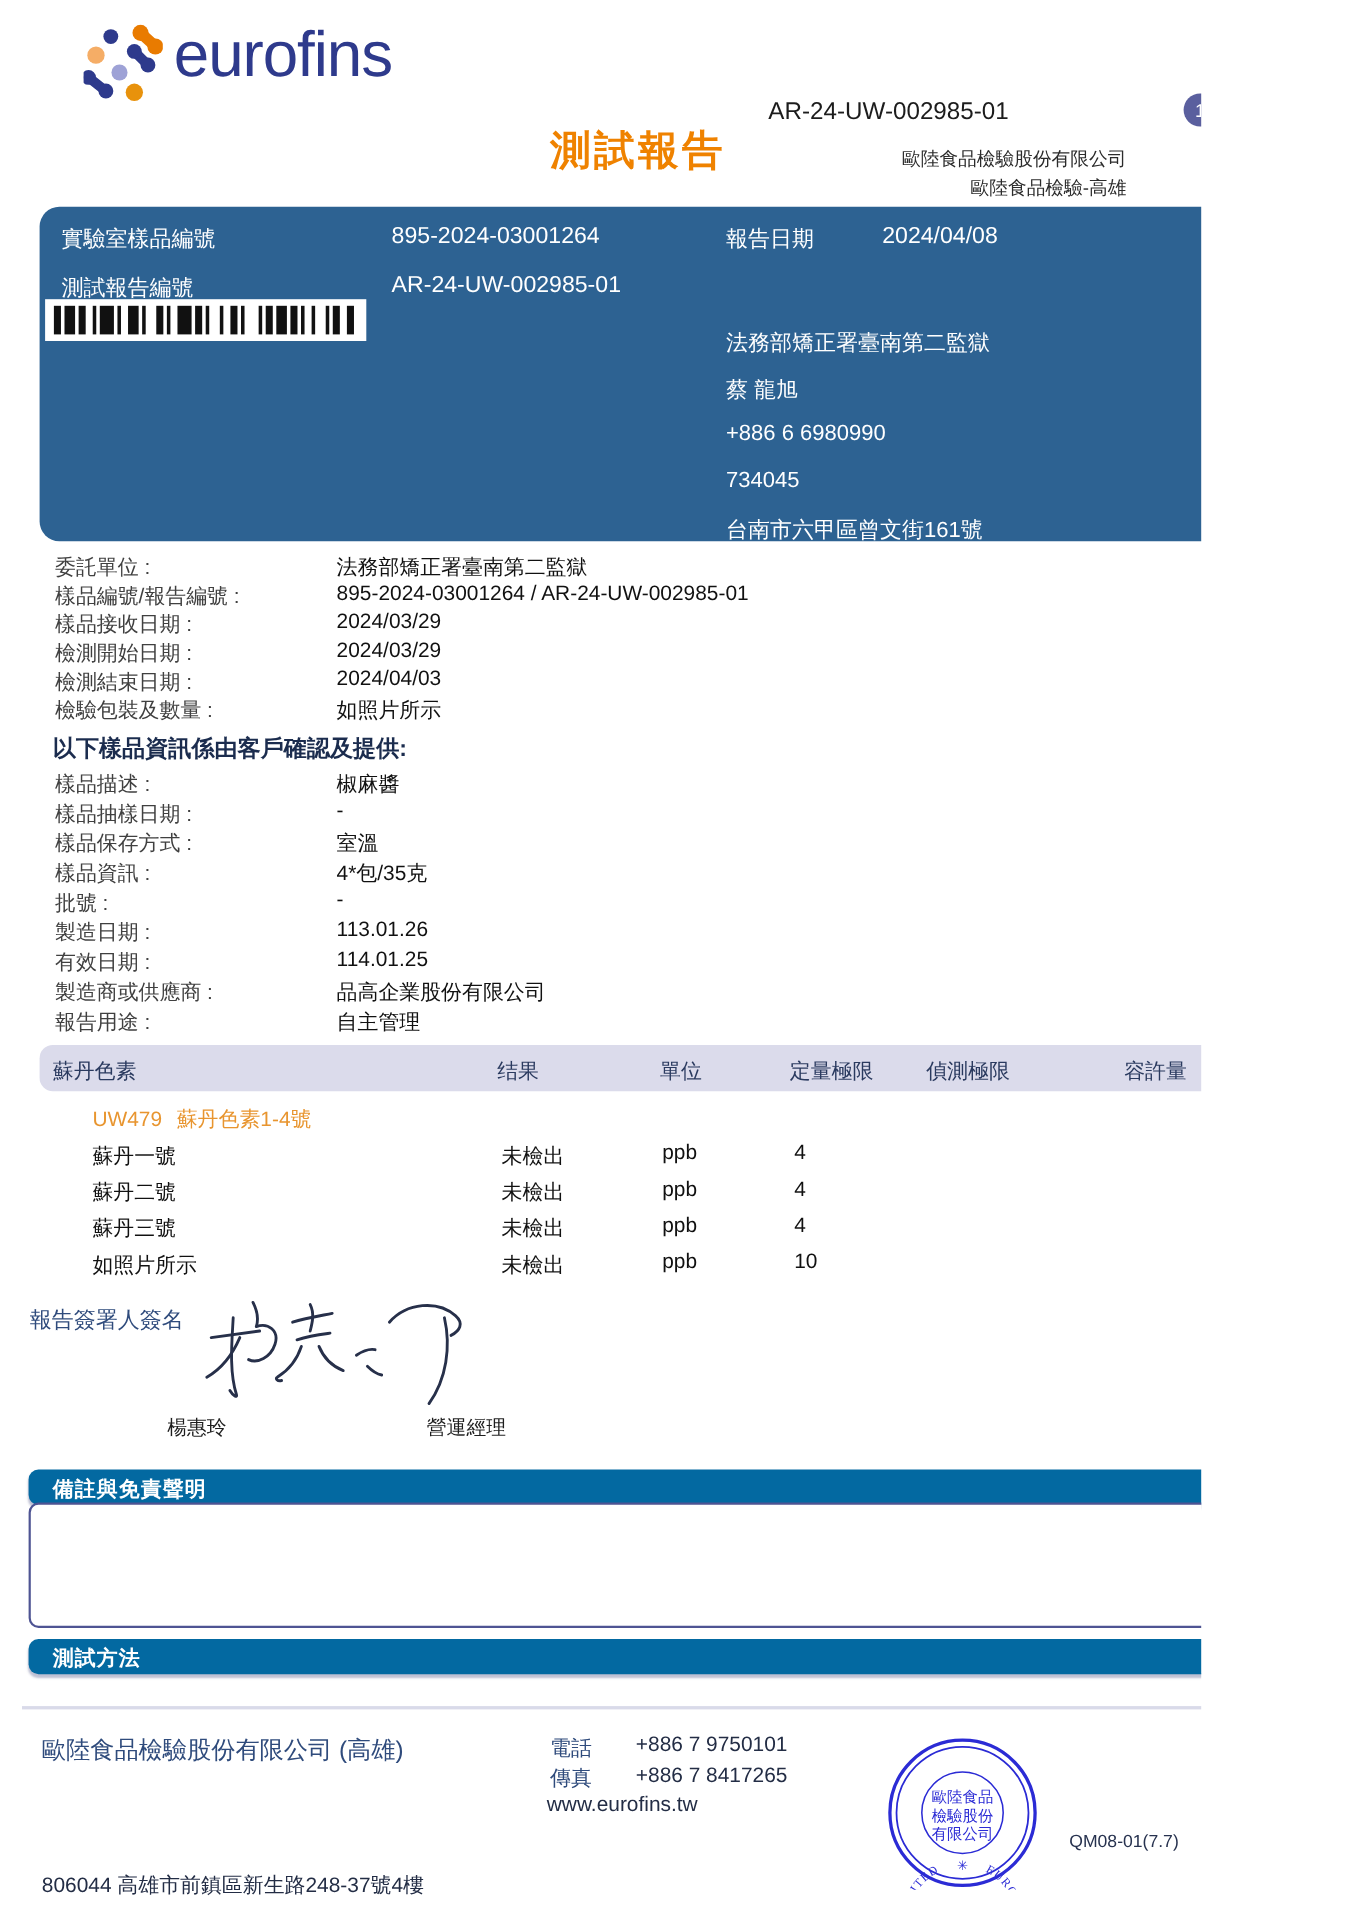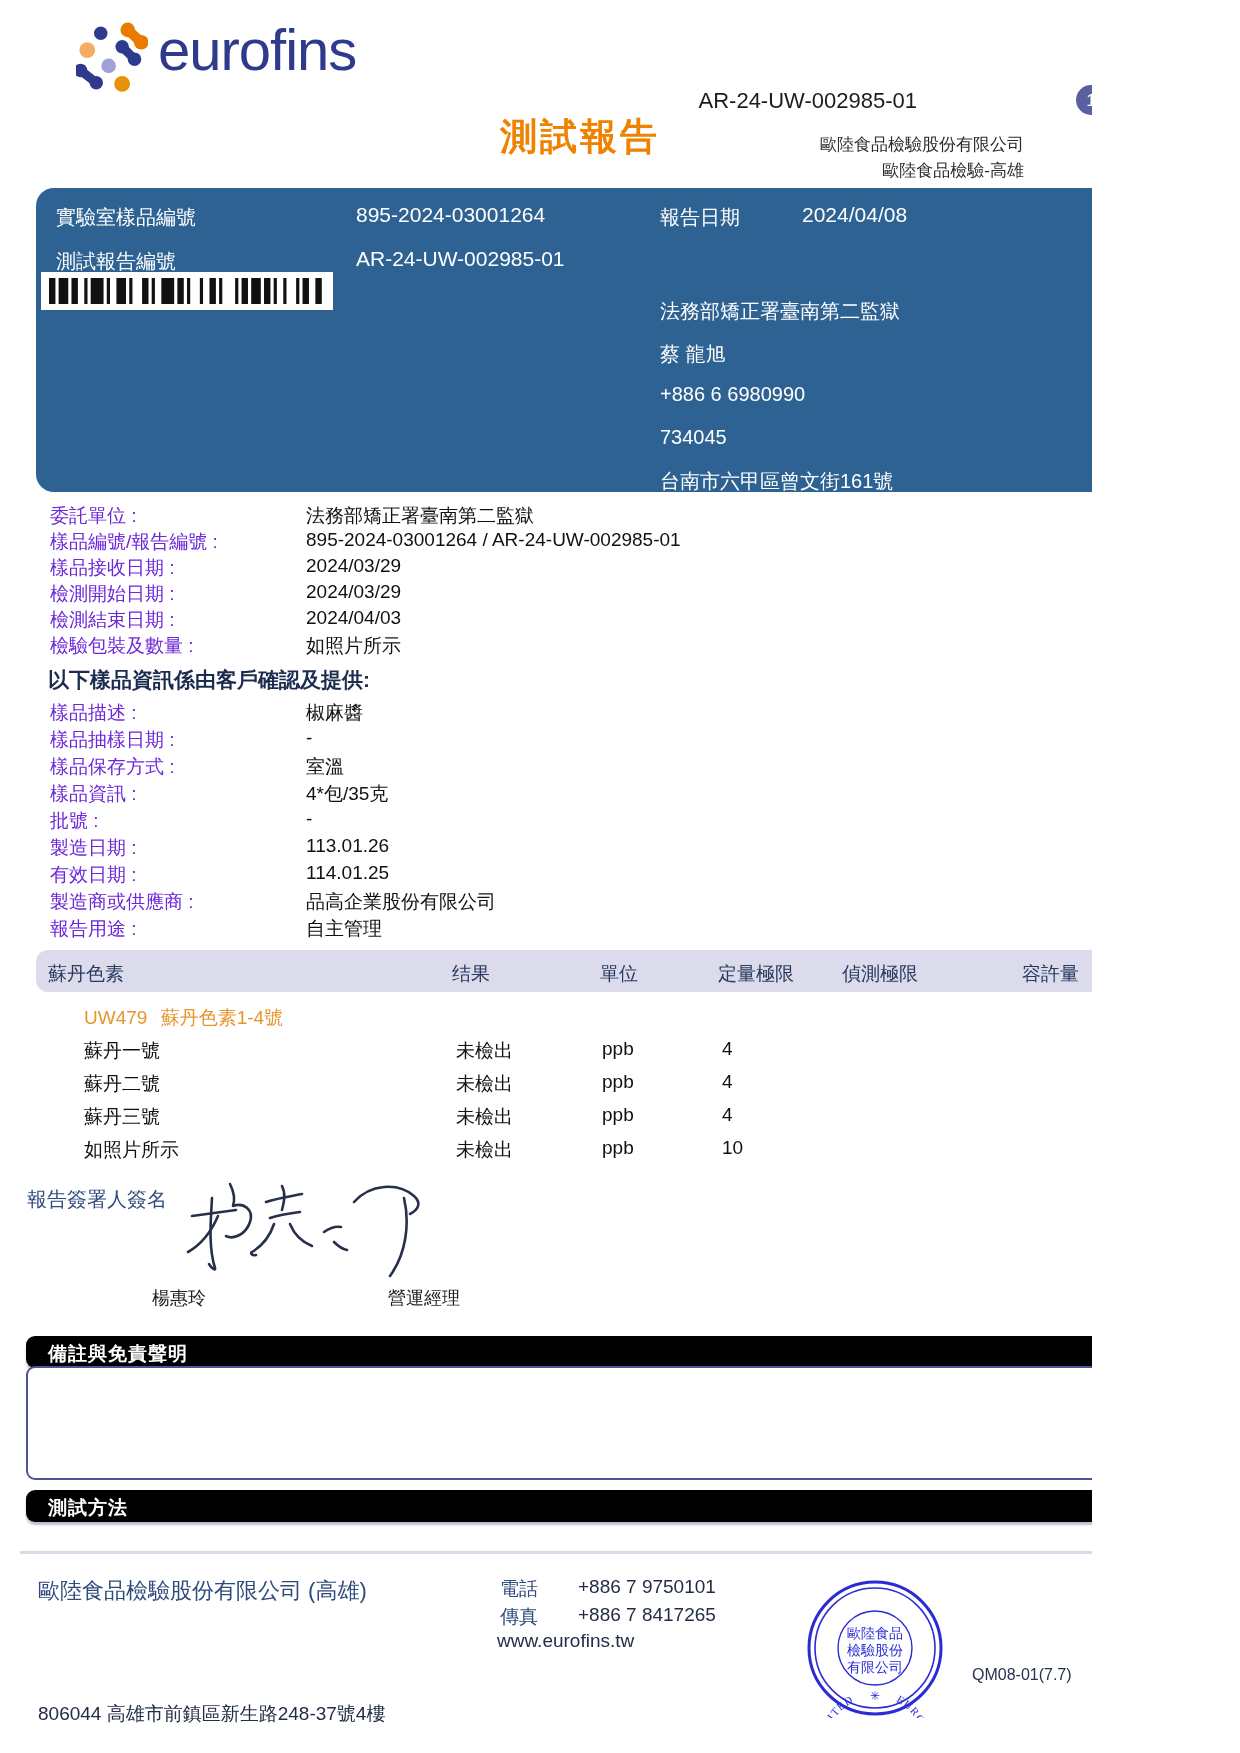--- a/index.html
+++ b/index.html
@@ -13,40 +13,40 @@
   .co1{top:133px;right:68px;font-size:17px;color:#2b2b2b;}
   .co2{top:159px;right:68px;font-size:17px;color:#2b2b2b;}
   .title{left:420px;top:112px;width:320px;text-align:center;font-size:37px;font-weight:bold;
          color:#ef8200;letter-spacing:3px;}
   
   .hbox{left:36px;top:188px;width:1168px;height:304px;background:#2d6292;border-radius:18px;color:#fff;}
   .hbox .t{position:absolute;font-size:20px;color:#fff;white-space:nowrap;}
   .barcode{position:absolute;left:5px;top:84px;width:292px;height:38px;background:#fff;}
   
   .row{position:absolute;left:0;width:1204px;height:26px;font-size:19px;white-space:nowrap;}
-  .row .lbl{position:absolute;left:50px;color:#6d28d9;}
+  .row .lbl{position:absolute;left:50px;color:#404040;}
   .row .val{position:absolute;left:306px;color:#111;}
   .sec-title{left:48px;top:666px;font-size:21px;font-weight:bold;color:#1b2c4e;}
   
   .thead{left:36px;top:950px;width:1168px;height:42px;background:#dbdbeb;border-radius:12px;}
   .th{position:absolute;top:961px;font-size:19px;color:#2a3a5f;white-space:nowrap;}
   .grouprow{left:84px;top:1005px;font-size:19px;color:#e8952f;white-space:nowrap;}
   .grouprow .code{margin-right:8px;}
   .trow{position:absolute;left:0;width:1204px;height:26px;font-size:19px;color:#111;}
   .trow .c-item{position:absolute;left:84px;}
   .trow .c-res{position:absolute;left:456px;}
   .trow .c-unit{position:absolute;left:602px;}
   .trow .c-loq{position:absolute;left:722px;}
   
   .sig-label{left:27px;top:1186px;font-size:20px;color:#2f4b7c;}
   .sig-svg{left:178px;top:1172px;width:262px;height:112px;}
   .sig-name{left:152px;top:1286px;font-size:18px;color:#1d1d1d;}
   .sig-title{left:388px;top:1286px;font-size:18px;color:#1d1d1d;}
   
-  .bar{position:absolute;left:26px;width:1186px;height:32px;background:#000000;border-radius:9px;
+  .bar{position:absolute;left:26px;width:1186px;height:32px;background:#0369a1;border-radius:9px;
        box-shadow:0 3px 2px rgba(70,75,130,.35);}
   .bar span{position:absolute;left:22px;top:5px;font-size:19px;font-weight:bold;color:#fff;letter-spacing:1px;}
   .dis-box{left:26px;top:1366px;width:1182px;height:110px;background:#fff;border:2px solid #4e5493;
            border-radius:9px;}
   .dis-text{left:40px;top:1378px;font-size:24px;color:#0e0e0e;letter-spacing:.5px;}
   .divider{left:20px;top:1551px;width:1200px;height:3px;background:#d9dae9;}
   
   .f-co{left:38px;top:1576px;font-size:22px;color:#2f4b7c;}
   .f-addr{left:38px;top:1701px;font-size:19px;color:#232d45;}
   .f-lbl{position:absolute;left:500px;font-size:19px;color:#2f4b7c;}

